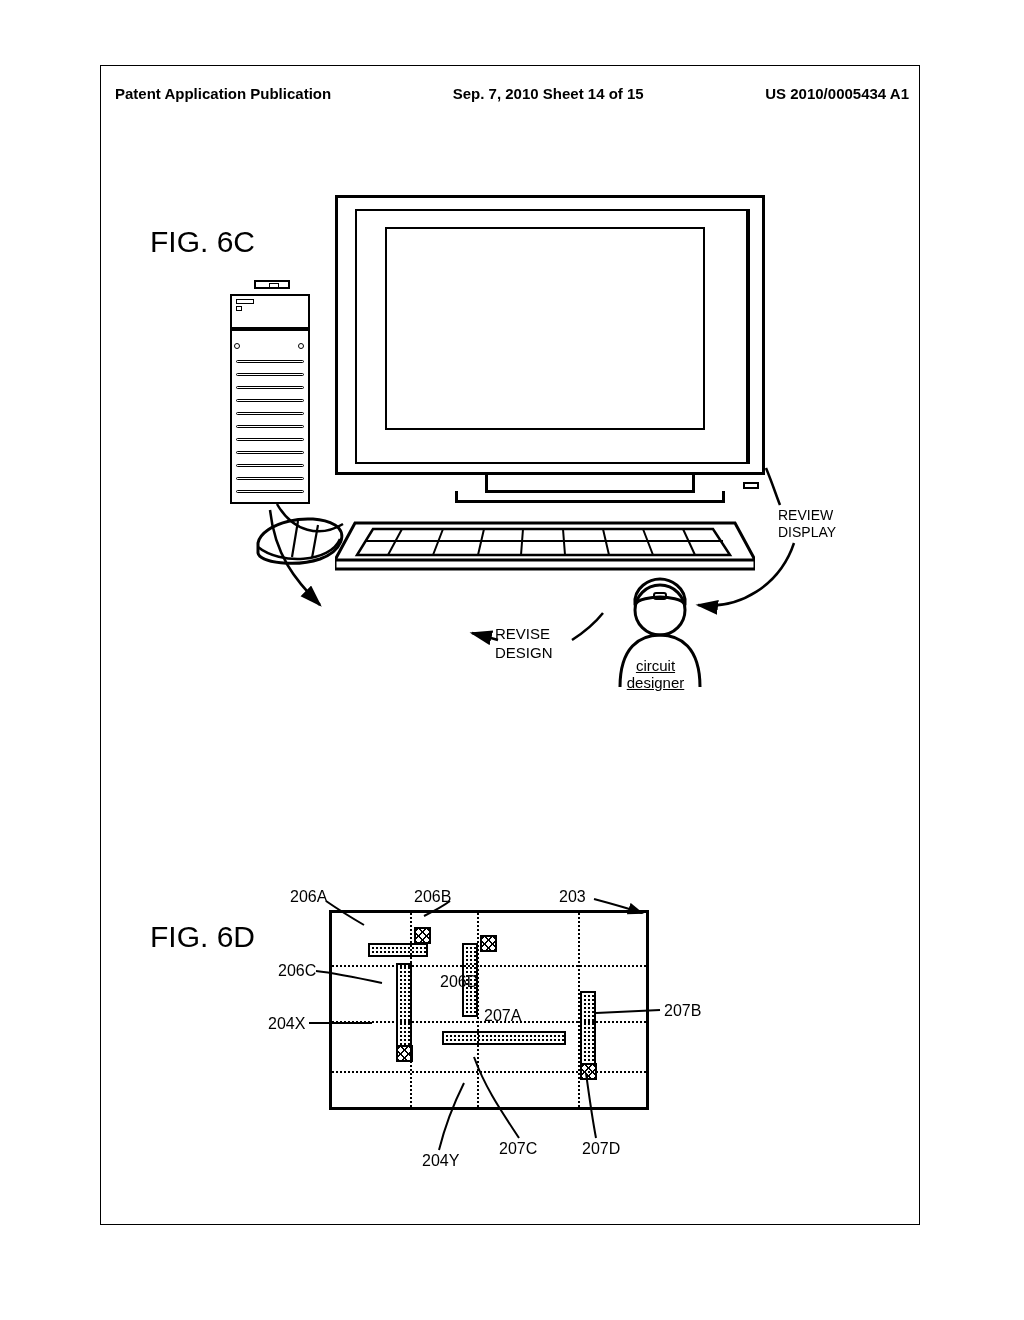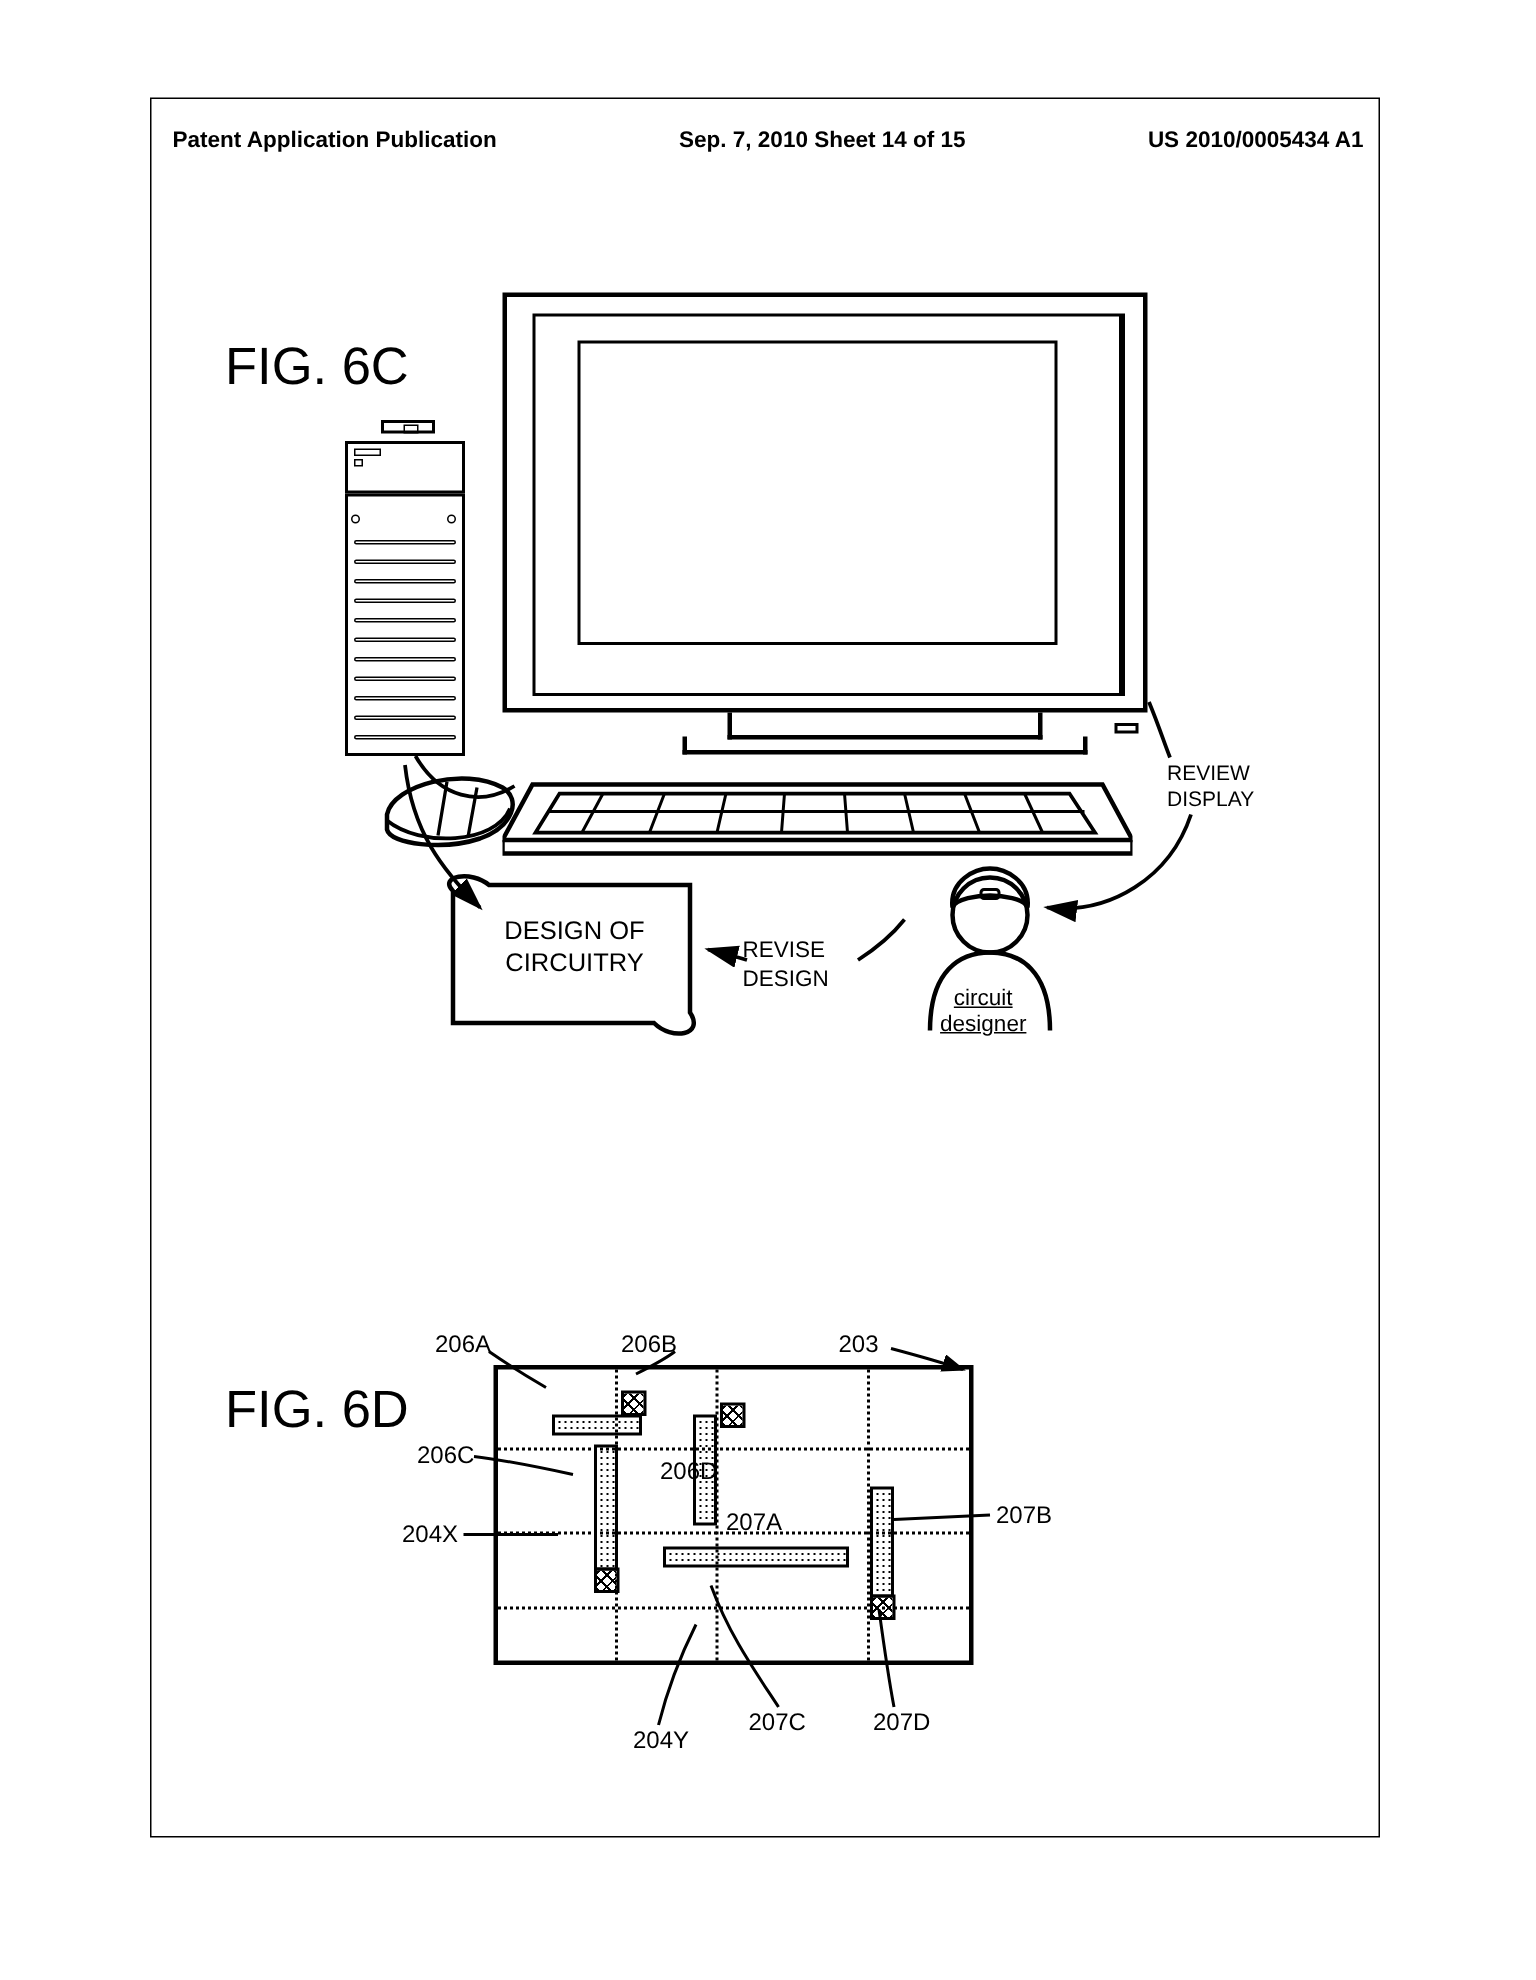--- a/index.html
+++ b/index.html
@@ -1,19 +1,19 @@
 <!DOCTYPE html>
 <html><head>
 <meta charset="utf-8">
 <style>
   * { box-sizing: border-box; margin: 0; padding: 0; }
   body { width: 1024px; height: 1320px; background: #fff; font-family: Arial, sans-serif; position: relative; }
   .page-frame { position: absolute; left: 100px; top: 65px; width: 820px; height: 1160px; border: 1px solid #000; }
   .header { position: absolute; top: 85px; left: 115px; right: 115px; display: flex; justify-content: space-between; font-size: 15px; font-weight: bold; gap: 16px; }
-  .fig-label { font-size: 35px; font-family: Arial, sans-serif; }
+  .fig-label { font-size: 30px; font-family: Arial, sans-serif; }
   .fig6c-label { position: absolute; left: 150px; top: 225px; }
   .fig6d-label { position: absolute; left: 150px; top: 920px; }
   
   .fig6c { position: absolute; left: 220px; top: 185px; width: 600px; height: 520px; }
   .monitor { position: absolute; left: 115px; top: 10px; width: 430px; height: 300px; }
   .monitor-outer { position:absolute; left:0; top:0; width:430px; height:280px; border: 3px solid #000; }
   .monitor-inner1 { position:absolute; left:20px; top:14px; width:395px; height:255px; border: 2.5px solid #000; border-right-width:4px; }
   .monitor-inner2 { position:absolute; left:50px; top:32px; width:320px; height:203px; border: 2.5px solid #000; }
   .monitor-btn { position:absolute; right:6px; bottom:6px; width:16px; height:7px; border:2px solid #000; }
   .monitor-stand { position:absolute; left:150px; top:280px; width:210px; height:18px; border:3px solid #000; border-top:none; }
@@ -108,26 +108,20 @@
     <path d="M67 14 L53 40 M108 14 L98 40 M149 14 L143 40 M188 14 L186 40 M228 14 L230 40 M268 14 L274 40 M308 14 L318 40 M348 14 L360 40" stroke="#000" stroke-width="2"></path>
     <path d="M30 26 L388 26" stroke="#000" stroke-width="2"></path>
   </svg>
 
   <svg class="mouse" viewBox="0 0 95 55">
     <path d="M8 28 C 12 8 60 -4 85 10 C 98 18 92 36 70 44 C 46 52 10 48 8 38 Z" fill="none" stroke="#000" stroke-width="3"></path>
     <path d="M8 32 C 30 50 80 48 90 24" fill="none" stroke="#000" stroke-width="2.5"></path>
     <path d="M48 6 L42 42 M68 10 L62 43" stroke="#000" stroke-width="2.2"></path>
   </svg>
 
-  <div class="docpaper">
-    <svg width="180" height="115" viewBox="0 0 180 115" style="position:absolute; left:0; top:0;">
-      <path d="M12 14 C 2 4 24 0 36 10 L170 10 L170 95 C 180 110 158 114 146 102 L12 102 Z" fill="#fff" stroke="#000" stroke-width="3"></path>
-    </svg>
-    <div class="docpaper-text">DESIGN OF CIRCUITRY</div>
-  </div>
 
   <div class="person">
     <svg width="120" height="115" viewBox="0 0 120 115">
       <path d="M35 35 a25 25 0 1 1 50 0 a25 25 0 1 1 -50 0" fill="none" stroke="#000" stroke-width="3"></path>
       <path d="M35 30 C 33 12 50 4 60 4 C 70 4 87 12 85 30 C 83 24 68 22 60 22 C 52 22 37 24 35 30 Z" fill="none" stroke="#000" stroke-width="3"></path>
       <rect x="54" y="18" width="12" height="6" rx="2" fill="none" stroke="#000" stroke-width="2"></rect>
       <path d="M20 112 C 20 72 40 60 60 60 C 80 60 100 72 100 112" fill="none" stroke="#000" stroke-width="3"></path>
     </svg>
   </div>
   <div class="person-label">circuit designer</div>

